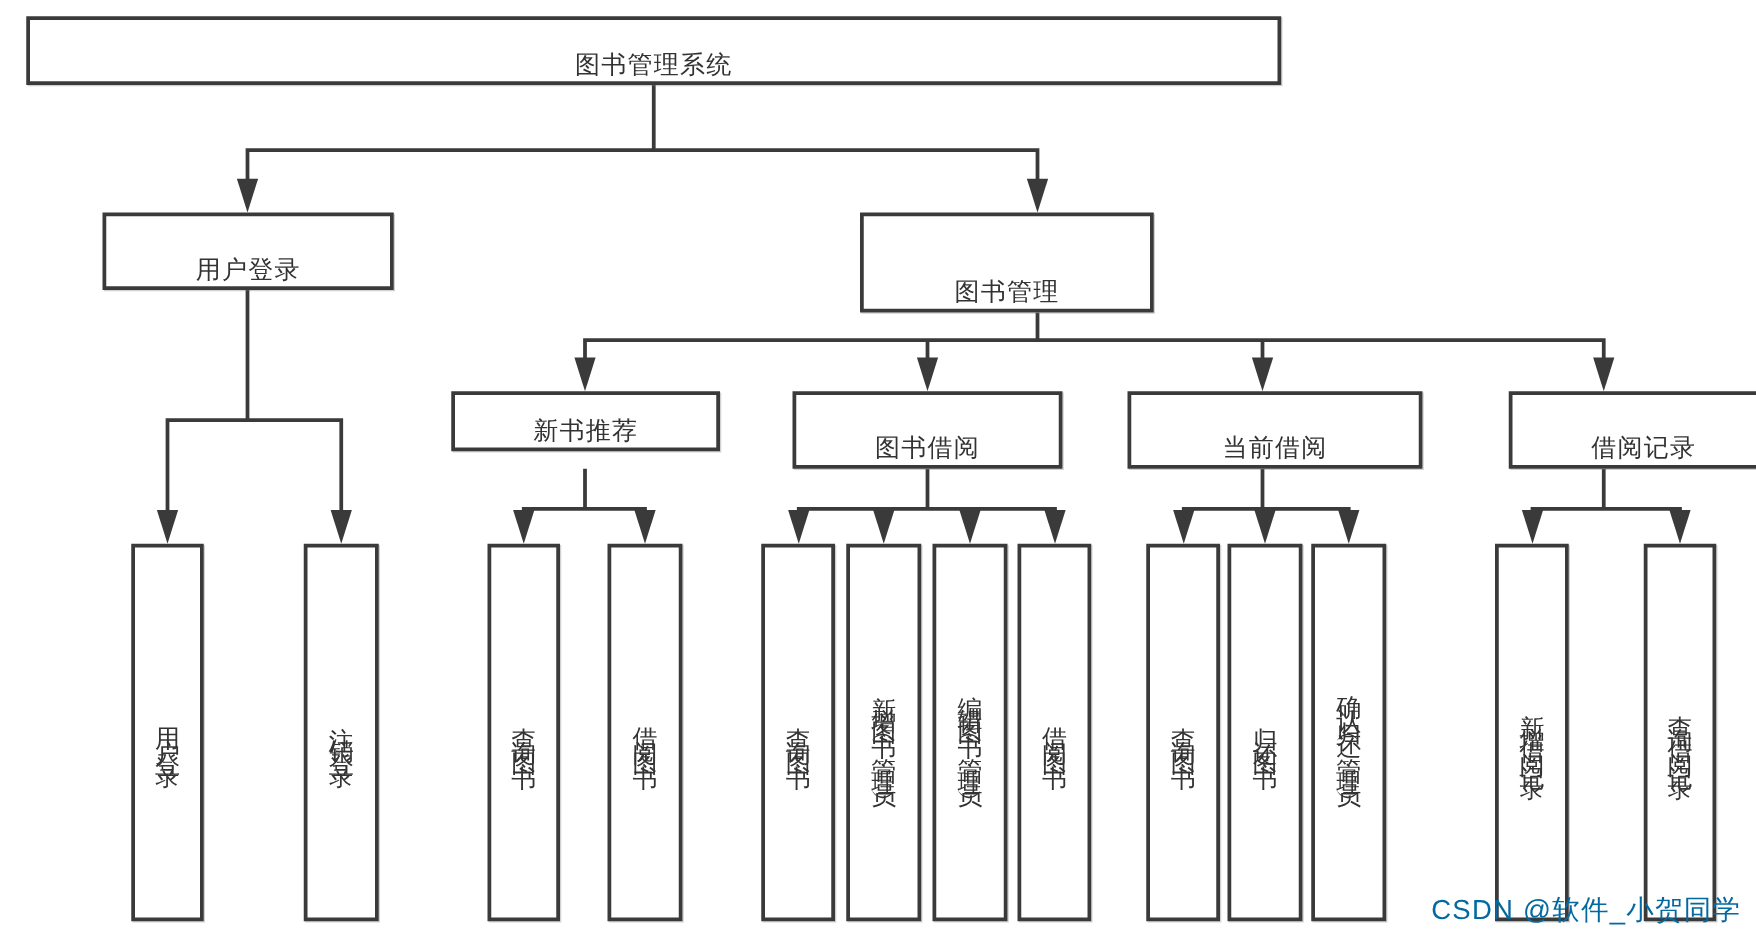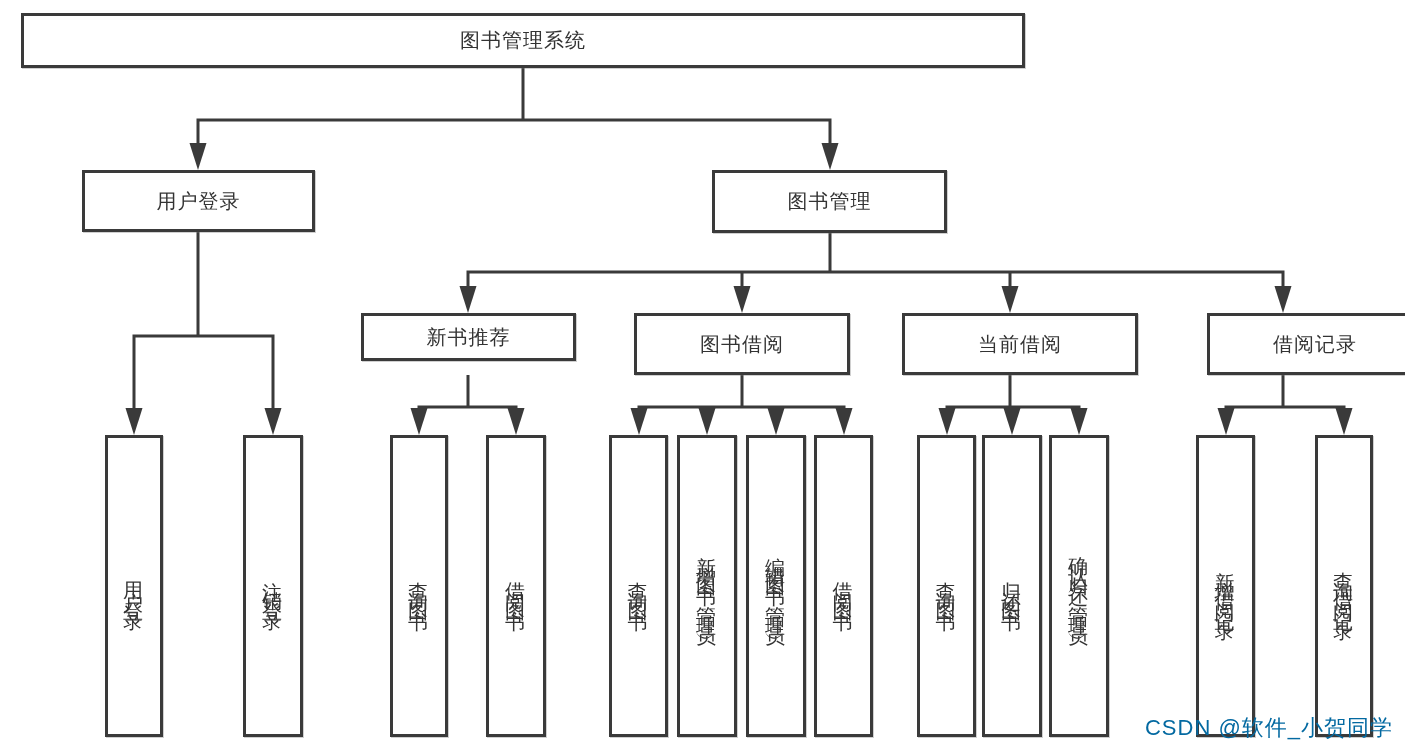--- a/index.html
+++ b/index.html
@@ -26,21 +26,21 @@
   .box {
     position: absolute;
     box-sizing: border-box;
     border: 3px solid #3a3a3a;
     background: #ffffff;
     z-index: 2;
     box-shadow: 1px 1px 0 rgba(120,120,120,0.35);
   }
   .box.h {
     display: flex;
-    align-items: center;
+    align-items: flex-end;
     justify-content: center;
   }
   .box.h span {
     font-size: 20px;
     color: #333333;
     letter-spacing: 1px;
     white-space: nowrap;
   }
   .box.v span {
     position: absolute;
@@ -115,21 +115,21 @@
     <polygon class="arrow" points="1335.5,408 1352.5,408 1344,435"></polygon>
   </svg>
 
   <div class="box h" style="left:21px;top:13px;width:1004px;height:55px">
     <span>图书管理系统</span>
   </div>
 
   <div class="box h" style="left:82px;top:170px;width:233px;height:62px">
     <span>用户登录</span>
   </div>
-  <div class="box h" style="left:712px;top:170px;width:235px;height:63px">
+  <div class="box h" style="left:688px;top:170px;width:235px;height:80px">
     <span>图书管理</span>
   </div>
 
   <div class="box h" style="left:361px;top:313px;width:215px;height:48px">
     <span>新书推荐</span>
   </div>
   <div class="box h" style="left:634px;top:313px;width:216px;height:62px">
     <span>图书借阅</span>
   </div>
   <div class="box h" style="left:902px;top:313px;width:236px;height:62px">

